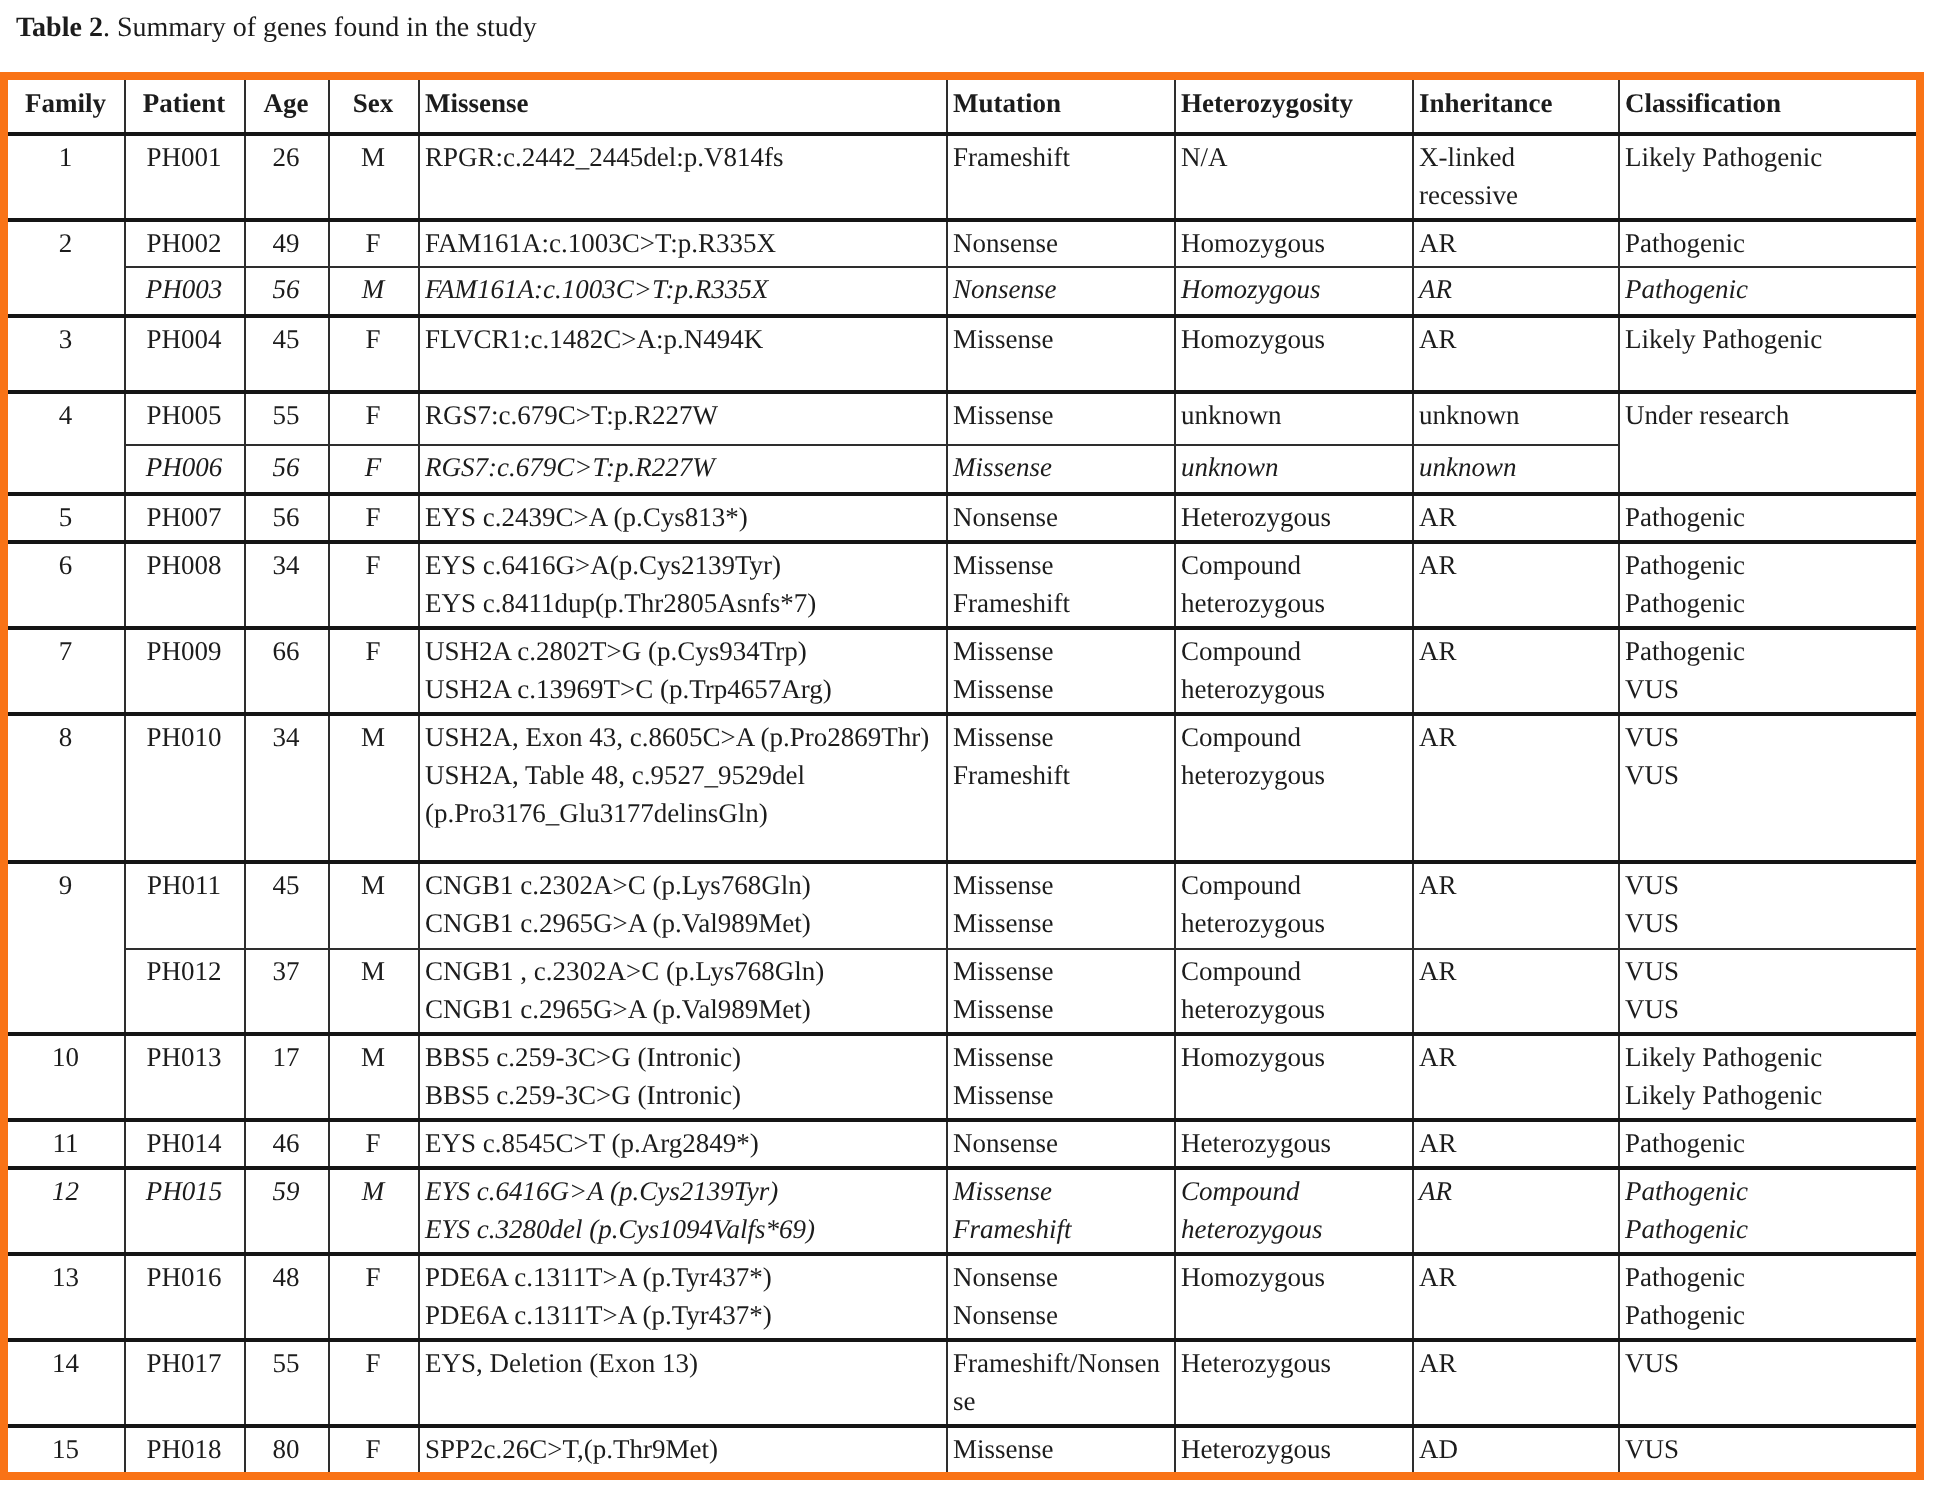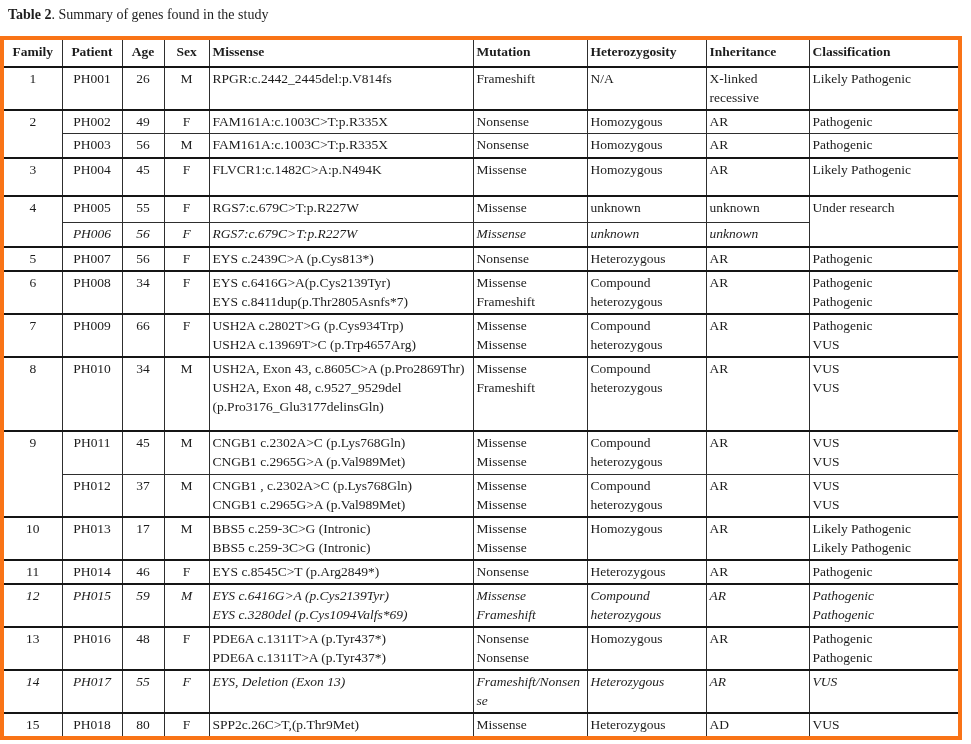--- a/index.html
+++ b/index.html
@@ -134,21 +134,21 @@
           <td class="l">
             <span class="line">Homozygous</span>
           </td>
           <td class="l">
             <span class="line">AR</span>
           </td>
           <td class="l">
             <span class="line">Pathogenic</span>
           </td>
         </tr>
-        <tr style="height: 24px;">
+        <tr style="height: 24px; font-style: italic;">
           <td class="c">
             <span class="line">PH003</span>
           </td>
           <td class="c">
             <span class="line">56</span>
           </td>
           <td class="c">
             <span class="line">M</span>
           </td>
           <td class="l">
@@ -349,21 +349,21 @@
             <span class="line">PH010</span>
           </td>
           <td class="c">
             <span class="line">34</span>
           </td>
           <td class="c">
             <span class="line">M</span>
           </td>
           <td class="l">
             <span class="line">USH2A, Exon 43, c.8605C&gt;A (p.Pro2869Thr)</span>
-            <span class="line">USH2A, Exon 48, c.9527_9529del (p.Pro3176_Glu3177delinsGln)</span>
+            <span class="line">USH2A, Table 48, c.9527_9529del (p.Pro3176_Glu3177delinsGln)</span>
           </td>
           <td class="l">
             <span class="line">Missense</span>
             <span class="line">Frameshift</span>
           </td>
           <td class="l">
             <span class="line">Compound heterozygous</span>
           </td>
           <td class="l">
             <span class="line">AR</span>
@@ -552,21 +552,21 @@
             <span class="line">Homozygous</span>
           </td>
           <td class="l">
             <span class="line">AR</span>
           </td>
           <td class="l">
             <span class="line">Pathogenic</span>
             <span class="line">Pathogenic</span>
           </td>
         </tr>
-        <tr class="fam-first" style="height: 43px; font-style: italic;">
+        <tr class="fam-first" style="height: 43px;">
           <td class="c">
             <span class="line">14</span>
           </td>
           <td class="c">
             <span class="line">PH017</span>
           </td>
           <td class="c">
             <span class="line">55</span>
           </td>
           <td class="c">

